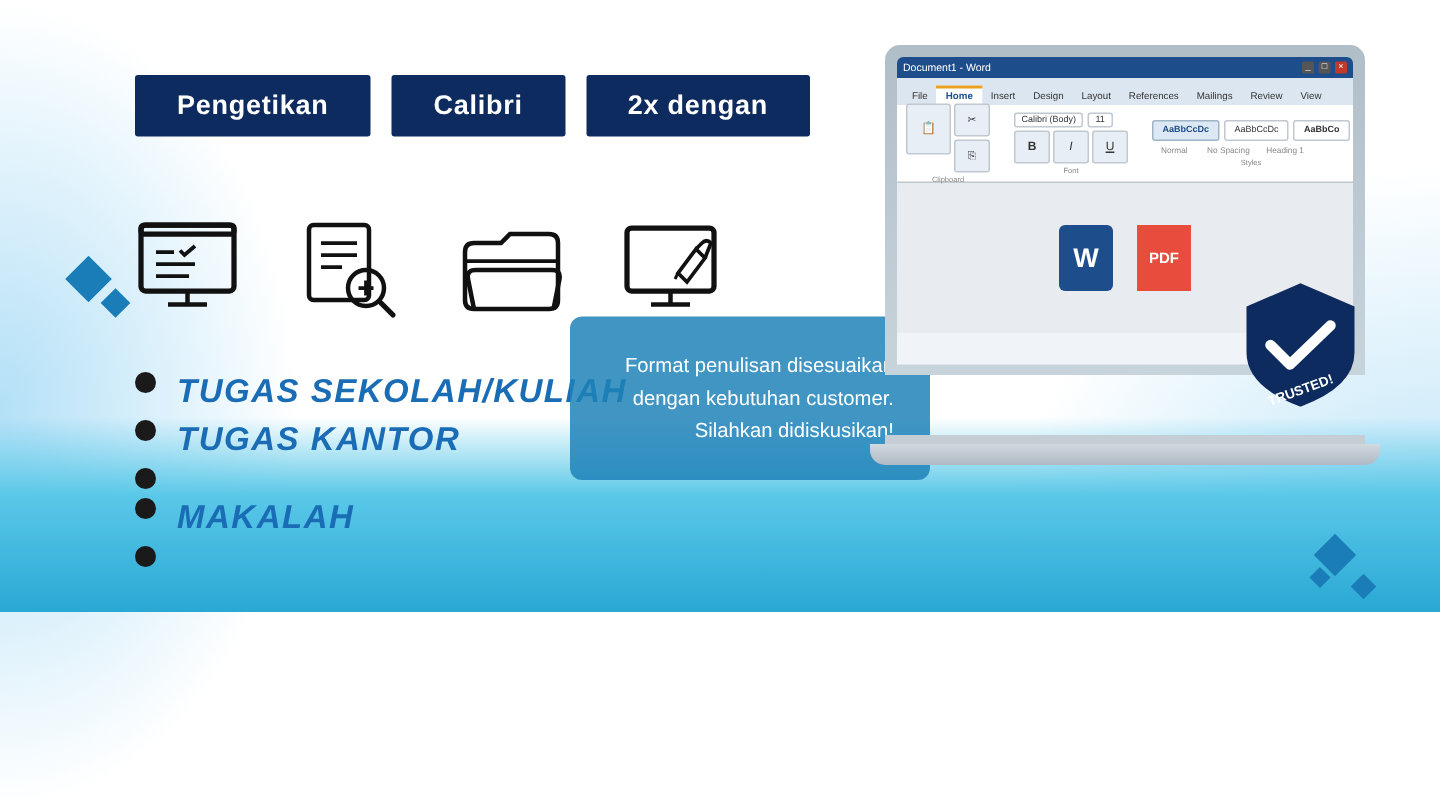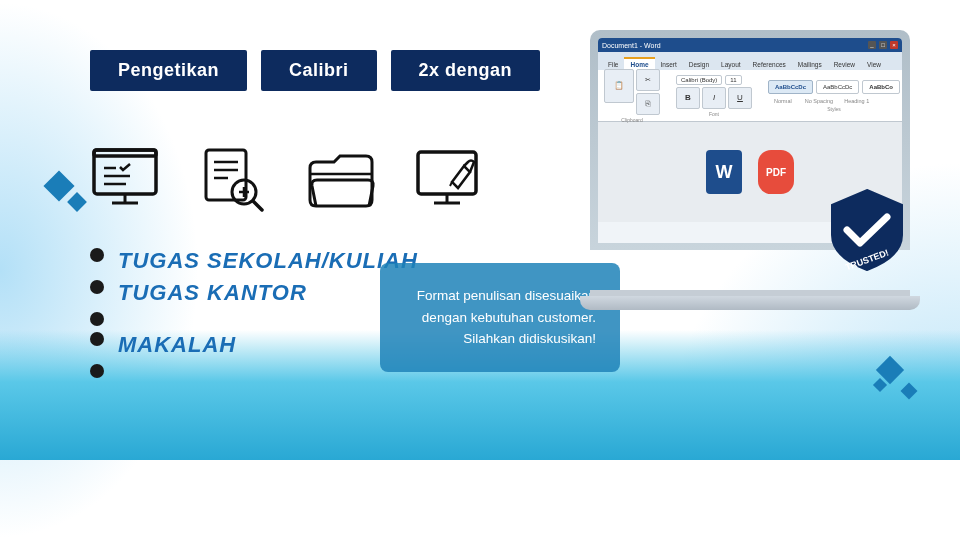--- a/index.html
+++ b/index.html
@@ -32,21 +32,21 @@
       bottom: 0; left: 0; right: 0;
       height: 130px;
       background: linear-gradient(to top, #29a8d4 0%, #5ac8e8 60%, transparent 100%);
       z-index: 0;
     }
 
     .content {
       position: relative;
       z-index: 1;
       width: 960px;
-      height: 460px;
+      height: 408px;
     }
 
     
     .diamond {
       position: absolute;
       width: 18px; height: 18px;
       background: #1a7db8;
       transform: rotate(45deg);
     }
     .diamond.d1 { left: 48px; top: 175px; width: 22px; height: 22px; }
@@ -290,21 +290,21 @@
       display: flex;
       align-items: center;
       justify-content: center;
       color: white;
       font-size: 18px;
       font-weight: bold;
     }
     .pdf-icon {
       width: 36px; height: 44px;
       background: #e74c3c;
-      border-radius: 13px;
+      border-radius: 0;
       display: flex;
       align-items: center;
       justify-content: center;
       color: white;
       font-size: 10px;
       font-weight: bold;
     }
 
     
     .shield-badge {

